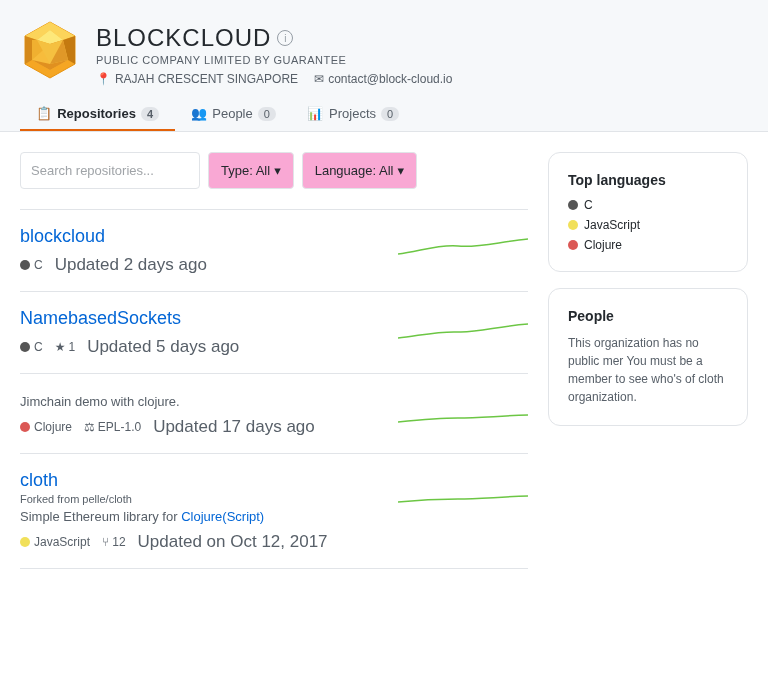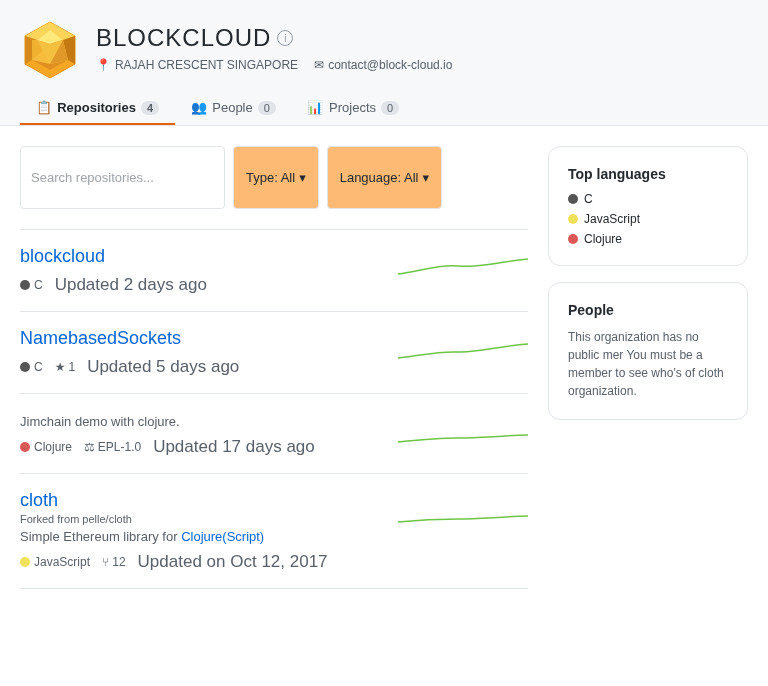--- a/index.html
+++ b/index.html
@@ -130,32 +130,32 @@
       display: flex;
       gap: 8px;
       margin-bottom: 20px;
     }
     .search-input {
       border: 1px solid #e1e4e8;
       border-radius: 4px;
       padding: 5px 10px;
       font-size: 13px;
       color: #24292e;
-      width: 205px;
+      width: 180px;
       outline: none;
     }
     .search-input::placeholder {
       color: #a0a4a8;
     }
     .filter-btn {
       border: 1px solid #e1e4e8;
       border-radius: 4px;
-      padding: 23px 12px;
-      font-size: 13px;
-      background: #fdba74;
+      padding: 10px 12px;
+      font-size: 13px;
+      background: #f9a8d4;
       color: #24292e;
       cursor: pointer;
       display: flex;
       align-items: center;
       gap: 4px;
     }
     
     .repo-list {
       border-top: 1px solid #e1e4e8;
     }
@@ -292,20 +292,21 @@
           <polygon points="17,20 30,24 12,40 12,20" fill="#f0b030"></polygon>
           <polygon points="43,20 48,40 30,44 30,24" fill="#e09828"></polygon>
           <polygon points="30,24 43,20 30,44 17,20" fill="#f5c040"></polygon>
         </svg>
       </div>
       <div class="org-details">
         <div class="org-name">
           <span class="org-name-text">BLOCKCLOUD</span>
           <span class="info-icon">i</span>
         </div>
+        <div class="org-type">PUBLIC COMPANY LIMITED BY GUARANTEE</div>
         <div class="org-meta">
           <div class="org-meta-item">
             <span class="meta-icon">📍</span>
             <span>RAJAH CRESCENT SINGAPORE</span>
           </div>
           <div class="org-meta-item">
             <span class="meta-icon">✉</span>
             <span>contact@block-cloud.io</span>
           </div>
         </div>

